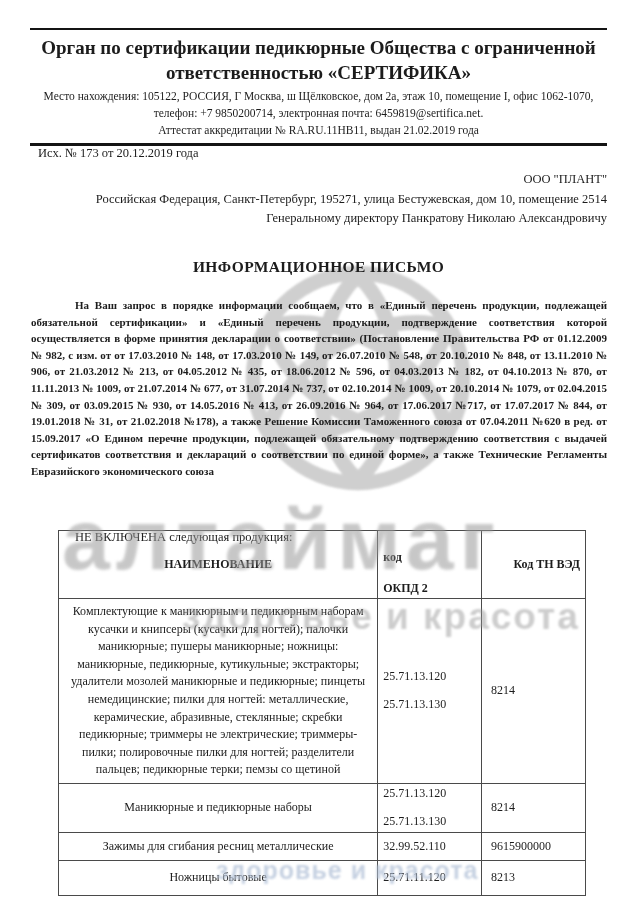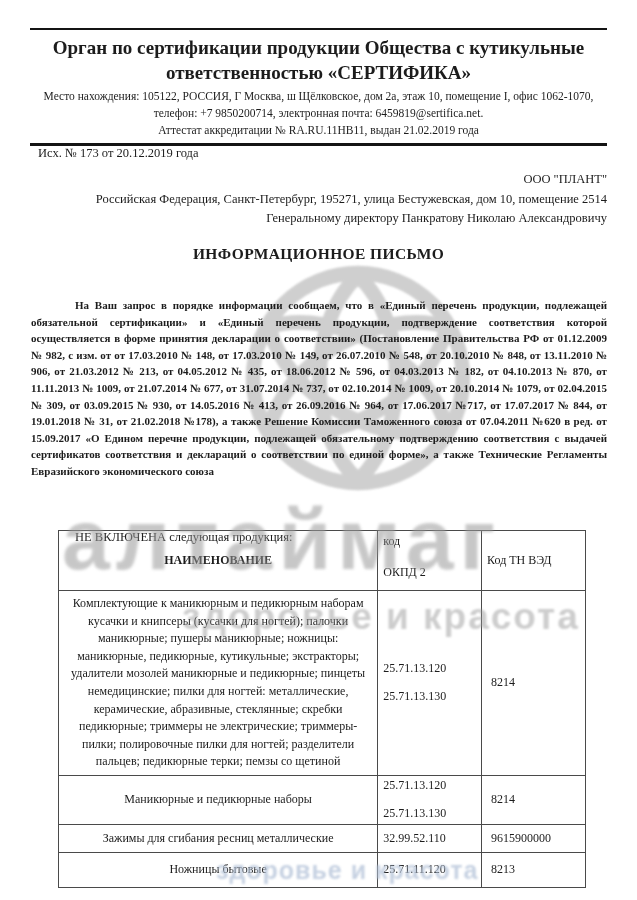--- a/index.html
+++ b/index.html
@@ -15,34 +15,34 @@
   .rule-bottom { border-top:3px solid #141414; margin-top:5px; }
   .org-name { font-size:19px; font-weight:700; line-height:1.32; margin:5px 0 3px; }
   .lh-line { font-size:11.5px; line-height:1.45; }
 
   
   .outgoing { position:absolute; left:38px; top:146px; font-size:12.5px; z-index:1; }
   .recipient { position:absolute; left:38px; right:30px; top:170px; text-align:right;
                font-size:12.5px; line-height:19.5px; z-index:1; }
 
   
-  .doc-title { position:absolute; left:0; right:0; top:245px; text-align:center;
+  .doc-title { position:absolute; left:0; right:0; top:258px; text-align:center;
                font-size:15.5px; font-weight:700; letter-spacing:.4px; z-index:1; }
   .body-par { position:absolute; left:31px; right:30px; top:297px; font-size:11px;
               line-height:16.6px; text-align:justify; text-indent:44px; z-index:1;font-weight:bold; }
   .not-included { position:absolute; left:31px; top:494px; font-size:12.5px;
                   text-indent:44px; z-index:1;margin-top:36px; }
 
   
   .products-table { position:absolute; left:58px; top:530px; width:528px;
                     border-collapse:collapse; font-size:12px; z-index:1; }
   .products-table td, .products-table th { border:1px solid #4a4a4a; padding:2px 5px; }
   th.h-name { font-weight:700; text-align:center; vertical-align:middle; height:55px; }
-  th.h-okpd { font-weight:400; text-align:left; vertical-align:top; padding-top:3px; }
-  th.h-tnved { font-weight:400; text-align:left; vertical-align:middle; }
+  th.h-okpd { font-weight:700; text-align:left; vertical-align:top; padding-top:19px; }
+  th.h-tnved { font-weight:700; text-align:right; vertical-align:middle; }
   .h-okpd .l2 { display:block; margin-top:16px; }
   td.c-name { text-align:center; vertical-align:middle; line-height:17.6px; padding:4px 8px; }
   td.c-okpd { text-align:left; vertical-align:middle; }
   td.c-tnved { text-align:left; vertical-align:middle; padding-left:9px; }
   .code-line + .code-line { margin-top:13px; }
   tr.r1 { height:144px;margin-left:6px; } tr.r2 { height:49px; } tr.r3 { height:28px; } tr.r4 { height:35px; }
 
   
   .wm { position:absolute; pointer-events:none; user-select:none;
         font-family:"Liberation Sans", sans-serif; font-weight:700; }
@@ -71,21 +71,21 @@
       </g>
     </svg>
   </div>
 
   <div class="wm wm-brand">алтаймаг</div>
   <div class="wm wm-tagline">здоровье и красота</div>
   <div class="wm wm-bottom">здоровье и красота</div>
 
   <div class="letterhead">
     <div class="rule-top"></div>
-    <div class="org-name">Орган по сертификации продукции Общества с кутикульные ответственностью «СЕРТИФИКА»</div>
+    <div class="org-name">Орган по сертификации педикюрные Общества с ограниченной ответственностью «СЕРТИФИКА»</div>
     <div class="lh-line">Место нахождения: 105122, РОССИЯ, Г Москва, ш Щёлковское, дом 2а, этаж 10, помещение I, офис 1062-1070,</div>
     <div class="lh-line">телефон: +7 9850200714, электронная почта: 6459819@sertifica.net.</div>
     <div class="lh-line">Аттестат аккредитации № RA.RU.11НВ11, выдан 21.02.2019 года</div>
     <div class="rule-bottom"></div>
   </div>
 
   <div class="outgoing">Исх. № 173 от 20.12.2019 года</div>
 
   <div class="recipient">
     <div>ООО "ПЛАНТ"</div>

